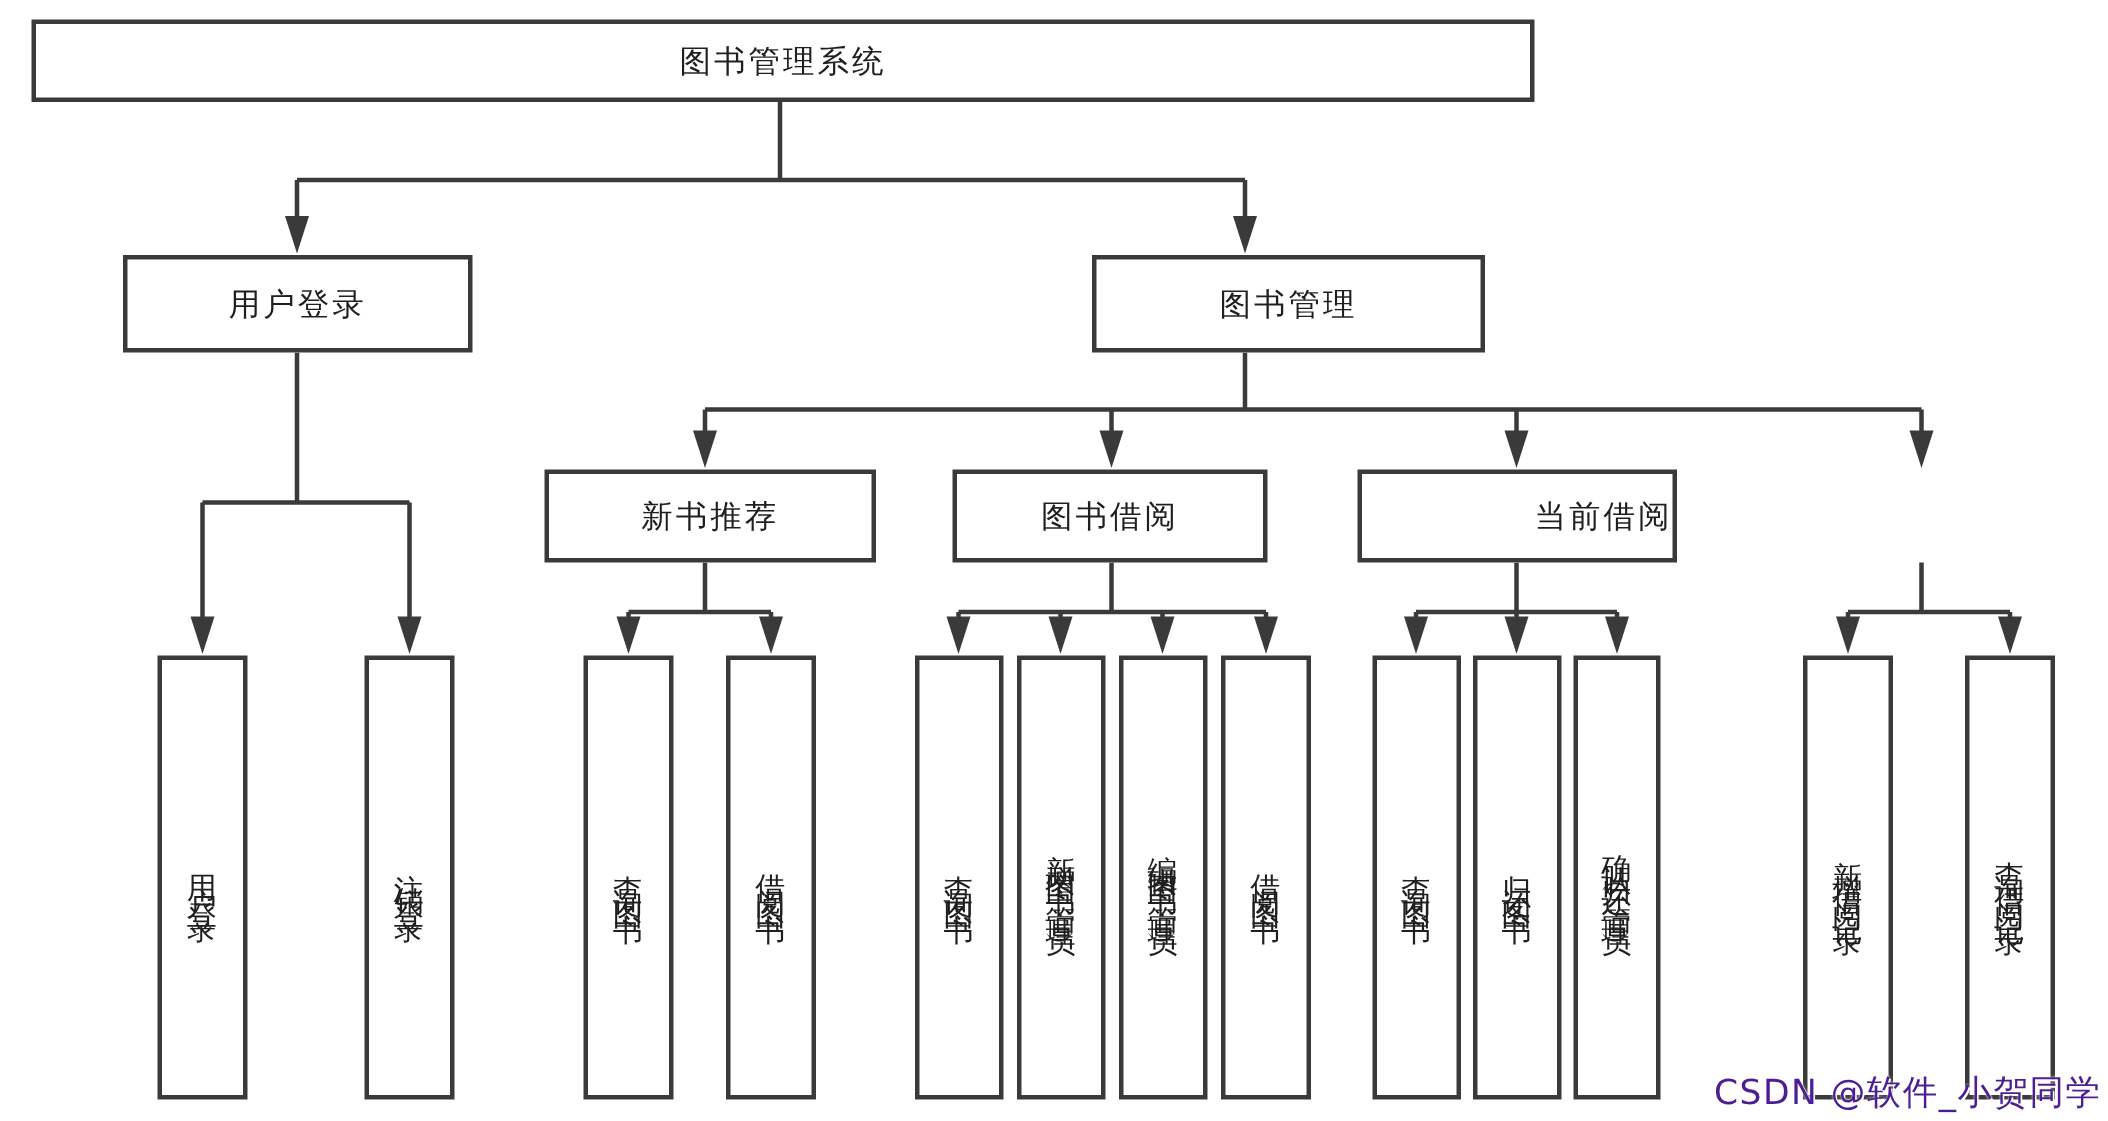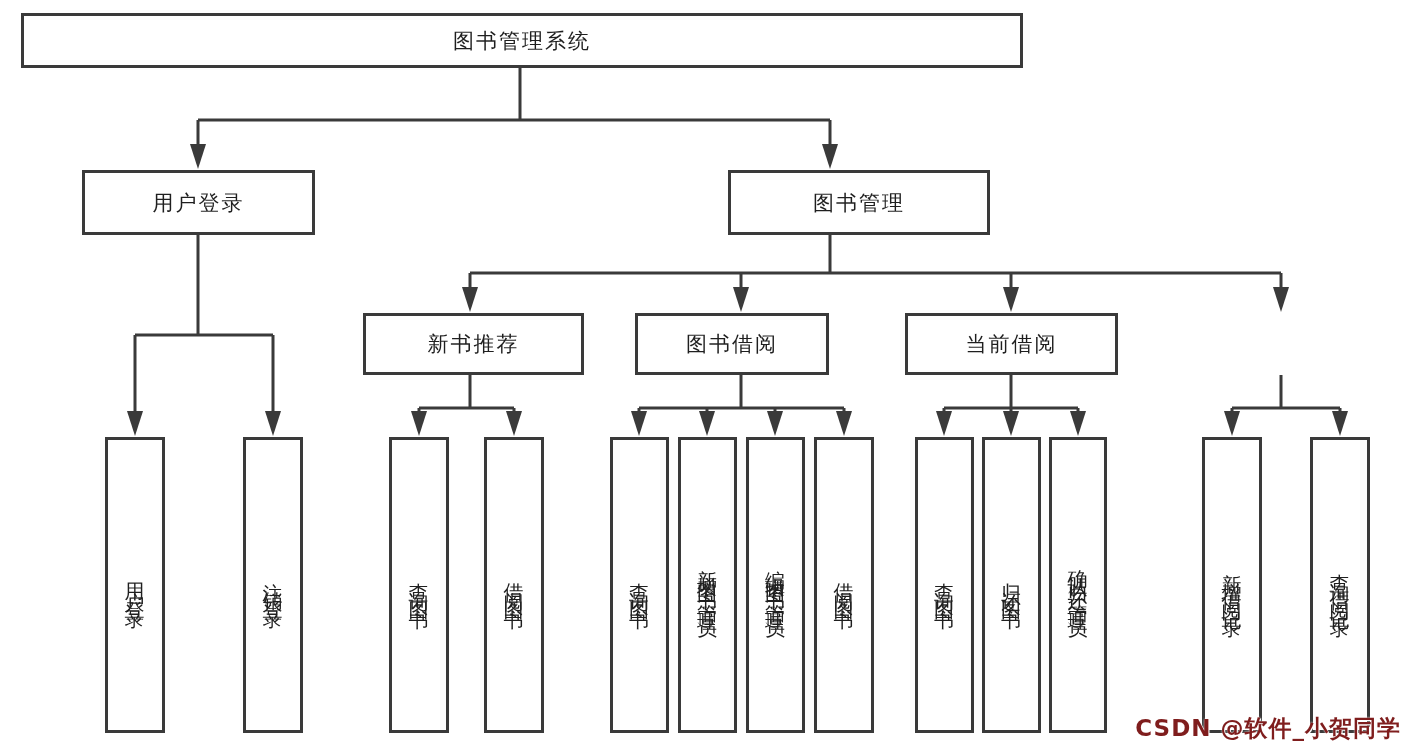--- a/index.html
+++ b/index.html
@@ -61,24 +61,24 @@
   <div class="box" style="left:82px;top:170px;width:233px;height:65px;">
     <span class="hlabel">用户登录</span>
   </div>
   <div class="box" style="left:712px;top:170px;width:262px;height:65px;margin-left:16px;">
     <span class="hlabel">图书管理</span>
   </div>
 
   <div class="box" style="left:363px;top:313px;width:221px;height:62px;">
     <span class="hlabel">新书推荐</span>
   </div>
-  <div class="box" style="left:635px;top:313px;width:194px;height:62px;">
+  <div class="box" style="left:635px;top:313px;width:210px;height:62px;">
     <span class="hlabel">图书借阅</span>
   </div>
-  <div class="box" style="left:905px;top:313px;width:213px;height:62px;">
+  <div class="box" style="left:905px;top:313px;width:213px;height:62px;justify-content:flex-end;">
     <span class="hlabel">当前借阅</span>
   </div>
 
   <div class="box" style="left:105px;top:437px;width:60px;height:296px;">
     <span class="vlabel">用户登录</span>
   </div>
   <div class="box" style="left:243px;top:437px;width:60px;height:296px;">
     <span class="vlabel">注销登录</span>
   </div>
 
@@ -112,14 +112,14 @@
     <span class="vlabel" style="letter-spacing:7px;">确认归还（管理员）</span>
   </div>
 
   <div class="box" style="left:1202px;top:437px;width:60px;height:296px;">
     <span class="vlabel">新增借阅记录</span>
   </div>
   <div class="box" style="left:1310px;top:437px;width:60px;height:296px;">
     <span class="vlabel">查询借阅记录</span>
   </div>
 
-  <div id="watermark" style="color: #7f1d1d; font-weight: bold;">CSDN @软件_小贺同学</div>
+  <div id="watermark" style="color: #4c1d95;">CSDN @软件_小贺同学</div>
 </div>
 
 </body></html>

